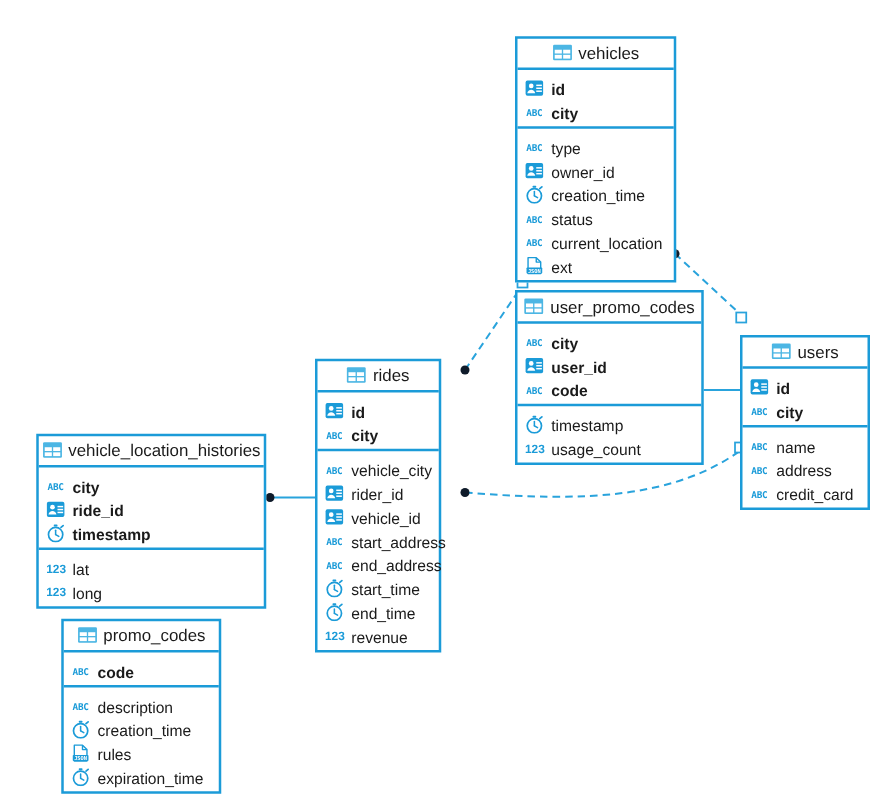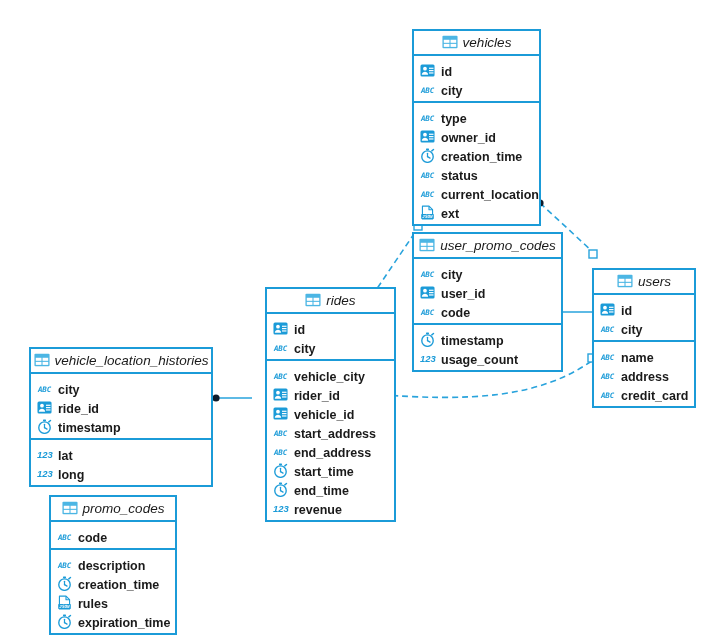--- a/index.html
+++ b/index.html
@@ -23,36 +23,36 @@
   }
   .tbl-header{
     display:flex;align-items:center;justify-content:center;
     gap:6px;
     height:25px;
     border-bottom:2px solid #1b9bd8;
     box-sizing:border-box;
     padding:0 8px;
   }
   .tbl-title{
-    font-size:13.5px;color:#1a1a1a;white-space:nowrap;font-style:italic;
+    font-size:13.5px;color:#1a1a1a;white-space:nowrap;
   }
   .section{padding:3px 0 4px 0;}
   .section.keys{border-bottom:2px solid #1b9bd8;}
   .row{
     display:flex;align-items:flex-end;gap:6px;
     height:19px;
     padding:0 6px;
     font-size:12.5px;
     color:#1a1a1a;
     white-space:nowrap;
   }
   .row.pk .col-name{font-weight:bold;}
-  .col-name{line-height:1;font-weight:bold;}
+  .col-name{line-height:1;}
 
-  .ic{flex:0 0 auto;display:inline-block;width:15px;height:15px;position:relative;font-style:italic;}
+  .ic{flex:0 0 auto;display:inline-block;width:15px;height:15px;position:relative;}
   .ic svg{display:block;}
 
   .abc{
     font-family:"DejaVu Sans Mono", monospace;
     font-size:7.5px;font-weight:bold;color:#1b9bd8;
     letter-spacing:-0.2px;line-height:15px;text-align:center;
     width:15px;height:15px;display:inline-block;
   }
   .num{
     font-family:"Liberation Sans", sans-serif;
@@ -258,21 +258,21 @@
         <div class="row">
           <span class="ic"><span class="abc">ABC</span></span>
           <span class="col-name">address</span>
         </div>
         <div class="row">
           <span class="ic"><span class="abc">ABC</span></span>
           <span class="col-name">credit_card</span>
         </div>
       </div>
     </div>
-    <div class="table" style="left: 265px; top: 287px; width: 131px;">
+    <div class="table" style="left: 252px; top: 287px; width: 101px;">
       <div class="tbl-header">
         <span class="ic">
           <svg width="16" height="14" viewBox="0 0 18 15">
             <rect x="0.5" y="0.5" width="17" height="14" rx="1.2" fill="#4cb6e4"></rect>
             <rect x="2.0" y="5.0" width="6.4" height="3.4" fill="#ffffff"></rect>
             <rect x="9.6" y="5.0" width="6.4" height="3.4" fill="#ffffff"></rect>
             <rect x="2.0" y="9.6" width="6.4" height="3.4" fill="#ffffff"></rect>
             <rect x="9.6" y="9.6" width="6.4" height="3.4" fill="#ffffff"></rect>
           </svg>
         </span>

